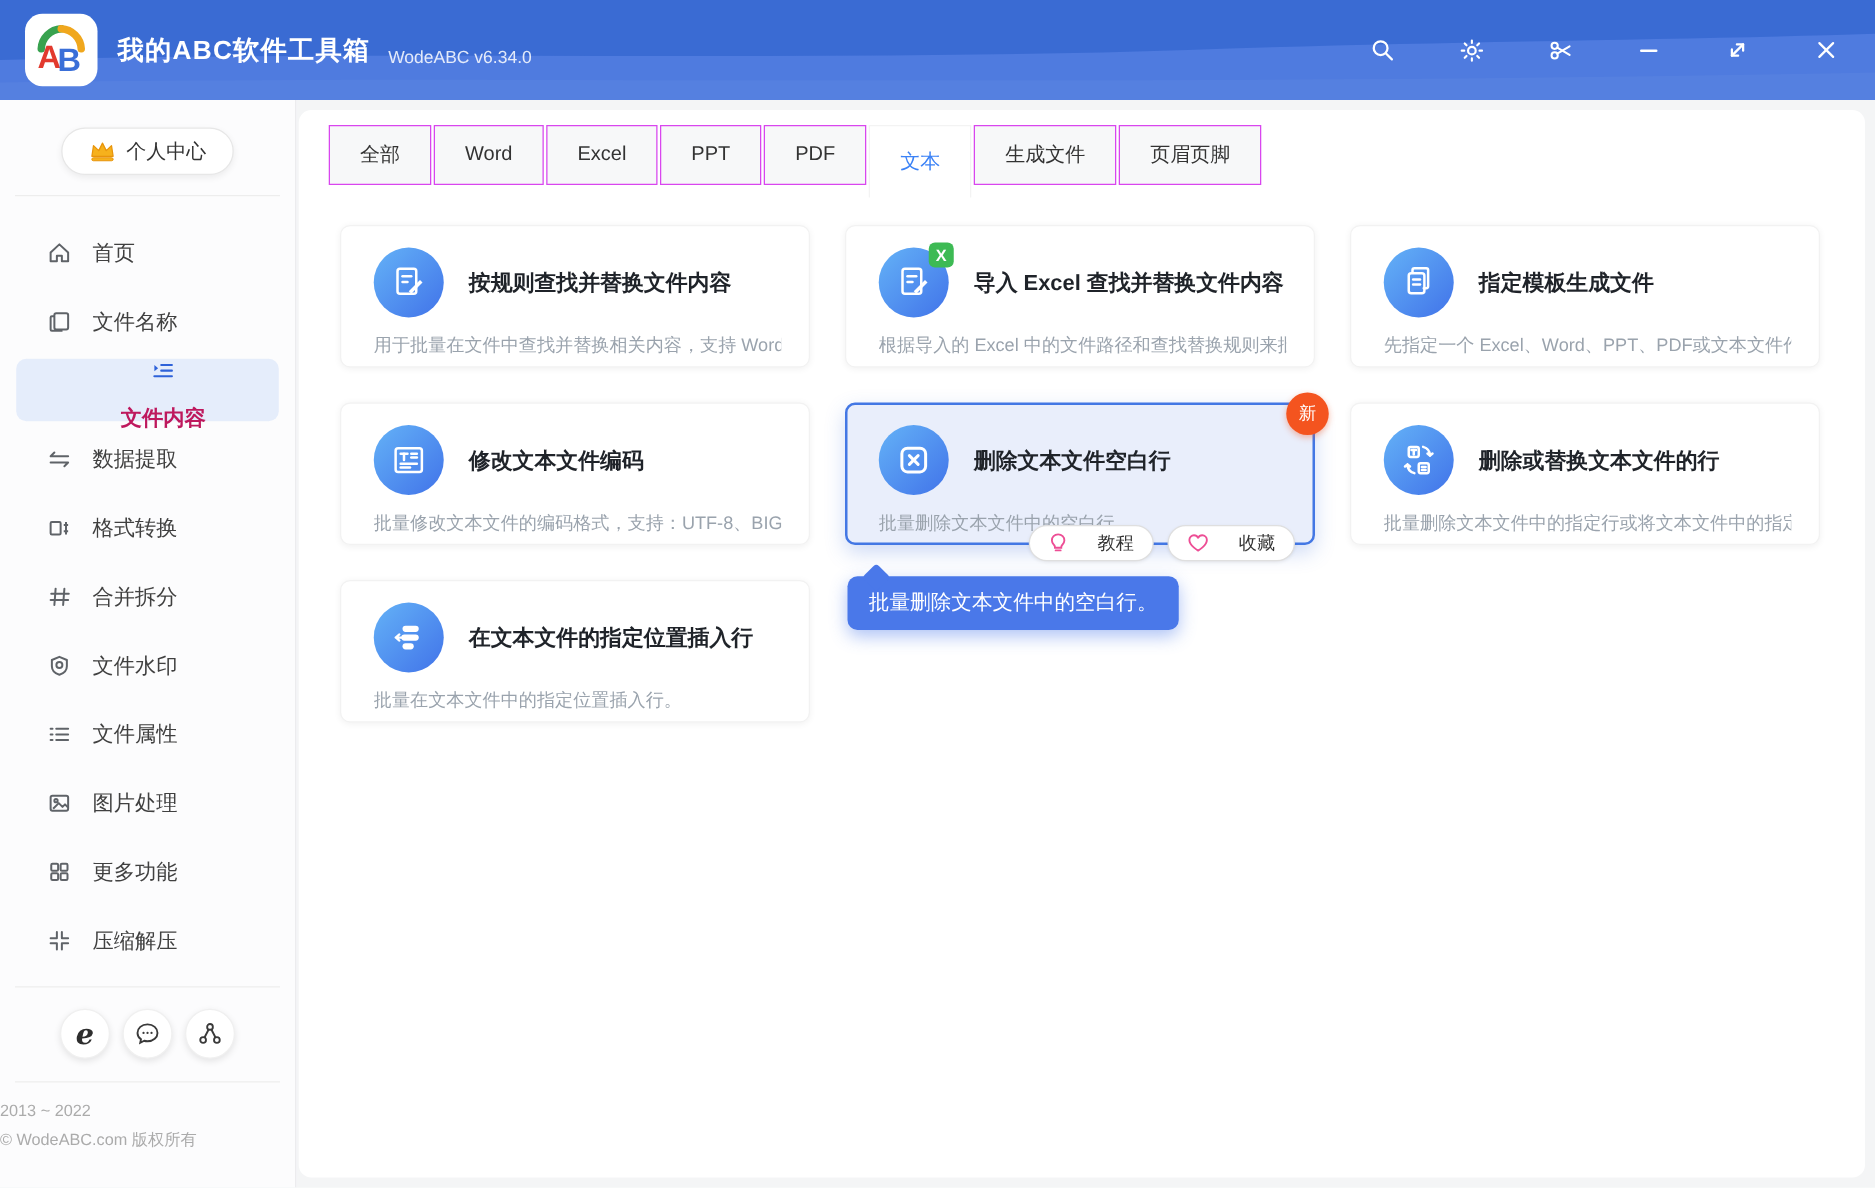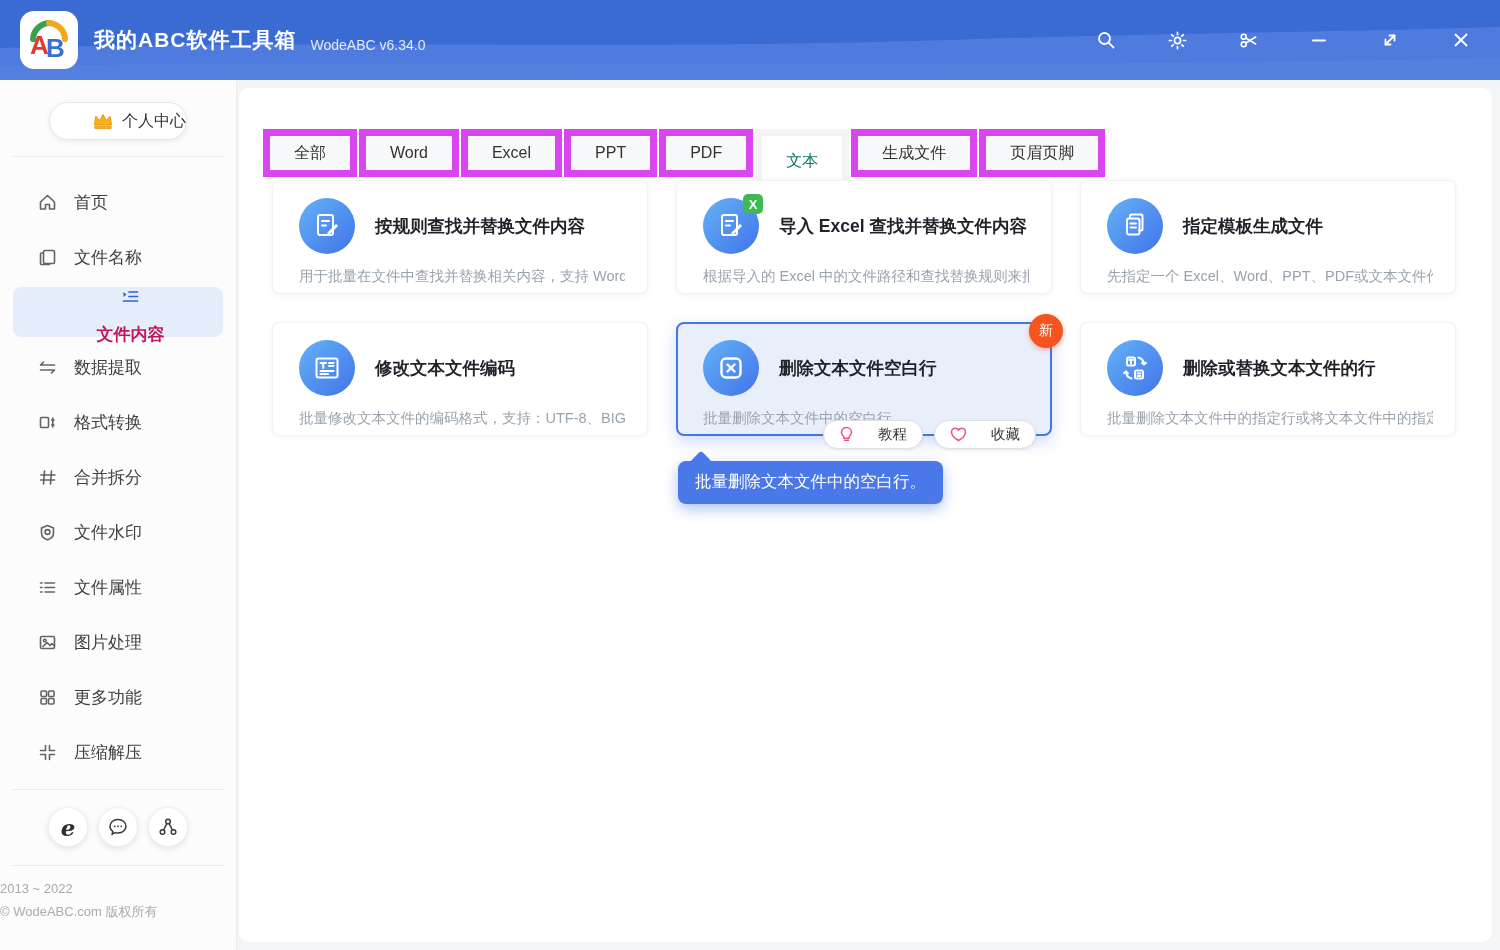--- a/index.html
+++ b/index.html
@@ -15,44 +15,44 @@
   .titlebar-actions { margin-left:auto; display:flex; align-items:center; gap:45px; }
   .tb-btn { width:26px; height:26px; display:flex; align-items:center; justify-content:center; cursor:pointer; }
   .tb-btn svg { display:block; }
 
   
   .app-body { display:flex; height:870px; }
 
   
   .sidebar { width:237px; flex:none; background:#fcfcfd; border-right:1px solid #ececee; display:flex; flex-direction:column; }
   .personal-btn { margin:22px auto 0; width:138px; height:38px; border-radius:19px; border:1px solid #e7e7e7; background:#fff;
-    box-shadow:0 2px 6px rgba(0,0,0,.07); display:flex; align-items:center; justify-content:flex-end; gap:8px;
+    box-shadow:0 2px 6px rgba(0,0,0,.07); display:flex; align-items:center; justify-content:center; gap:8px;
     font-size:16px; color:#333; cursor:pointer; }
   .side-divider { height:1px; background:#ededed; margin:16px 12px 0; }
   .nav { margin-top:20px; }
   .nav-item { display:flex; align-items:center; gap:17px; height:50px; margin:5px 13px 0; padding-left:25px;
     border-radius:8px; font-size:17px; color:#404040; cursor:pointer; }
   .nav-item:first-child { margin-top:0; }
   .nav-item svg { flex:none; color:#5f6368; }
   .nav-item.active { background:#e5edfb; color:#be185d; font-weight:bold;flex-direction:column; }
   .nav-item.active svg { color:#2e62d9; }
   .social-row { display:flex; justify-content:center; gap:10px; margin-top:17px; }
   .social-btn { width:40px; height:40px; border-radius:50%; background:#fff; border:1px solid #f0f0f0;
     box-shadow:0 2px 6px rgba(0,0,0,.10); display:flex; align-items:center; justify-content:center; cursor:pointer; color:#3a3a3a; }
   .ie-e { font-family:"DejaVu Serif", serif; font-style:italic; font-weight:bold; font-size:23px; line-height:1; color:#2e2e2e; }
   .copyright { margin-top:12px; text-align:left; font-size:13px; color:#ababab; line-height:1.75; }
 
   
   .main { flex:1; padding:8px 8px 8px 2px; }
   .panel { background:#fff; border-radius:10px; height:100%; padding:12px 0 0 24px; position:relative; }
 
   .tabs { display:flex; align-items:flex-start; height:60px; }
-  .tab { height:48px; padding:0 24px; margin-right:2px; background:#f7f8f9; border:7px solid #d946ef;
-    display:flex; align-items:center; font-size:16px; color:#333; cursor:pointer;margin-top:29px; }
-  .tab.active { height:58px; background:#fff; color:#0f766e; border-color:#f3f3f3; border-bottom:none; }
+  .tab { height:48px; padding:0 24px; margin-right:2px; background:#f7f8f9; border:1px solid #d946ef;
+    display:flex; align-items:center; font-size:16px; color:#333; cursor:pointer; }
+  .tab.active { height:58px; background:#fff; color:#3b82f6; border-color:#f3f3f3; border-bottom:none; }
 
   .cards { display:grid; grid-template-columns:repeat(3, 376px); column-gap:28px; row-gap:28px; margin:20px 0 0 9px; }
   .card { position:relative; height:114px; background:#fff; border:1px solid #f2f2f2; border-radius:8px;
     box-shadow:0 1px 6px rgba(0,0,0,.06); padding:17px 22px 0 26px; cursor:pointer; }
   .card-head { display:flex; align-items:center; gap:20px; }
   .card-icon { width:56px; height:56px; border-radius:50%; background:linear-gradient(135deg,#64b2f7 0%,#4173e9 100%);
     display:flex; align-items:center; justify-content:center; position:relative; flex:none; }
   .icon-badge { position:absolute; top:-4px; right:-4px; width:20px; height:20px; border-radius:5px; background:#3dba54;
     color:#fff; font-size:13px; font-weight:bold; display:flex; align-items:center; justify-content:center; }
   .card-title { font-size:17.5px; font-weight:bold; color:#1f2329; white-space:nowrap; }
@@ -394,17 +394,31 @@
                   <line x1="17.5" y1="23" x2="20.5" y2="23"></line>
                 <path d="M18.5 4.5 C22 5.5 24 8 24 11.5 M24 11.5 L22 9.8 M24 11.5 L26 9.8"></path>
                 <path d="M11.5 25.5 C8 24.5 6 22 6 18.5 M6 18.5 L4 20.2 M6 18.5 L8 20.2"></path>
               </svg>
             </div>
             <div class="card-title">删除或替换文本文件的行</div>
           </div>
           <div class="card-desc">批量删除文本文件中的指定行或将文本文件中的指定</div>
         </div>
 
+        <div class="card">
+          <div class="card-head">
+            <div class="card-icon">
+              <svg width="30" height="30" viewBox="0 0 30 30" fill="#fff">
+                <rect x="10" y="5.5" width="13" height="5" rx="2.5"></rect>
+                <rect x="9" y="12.5" width="14" height="5" rx="2.5"></rect>
+                <path d="M9.5 15 L4.5 15 M7.5 12.5 L4.5 15 L7.5 17.5" fill="none" stroke="#fff" stroke-width="1.8" stroke-linecap="round" stroke-linejoin="round"></path>
+                <rect x="10" y="19.5" width="9" height="5" rx="2.5"></rect>
+              </svg>
+            </div>
+            <div class="card-title">在文本文件的指定位置插入行</div>
+          </div>
+          <div class="card-desc">批量在文本文件中的指定位置插入行。</div>
+        </div>
 
       </div>
     </div>
   </div>
 </div>
 
 </body></html>

